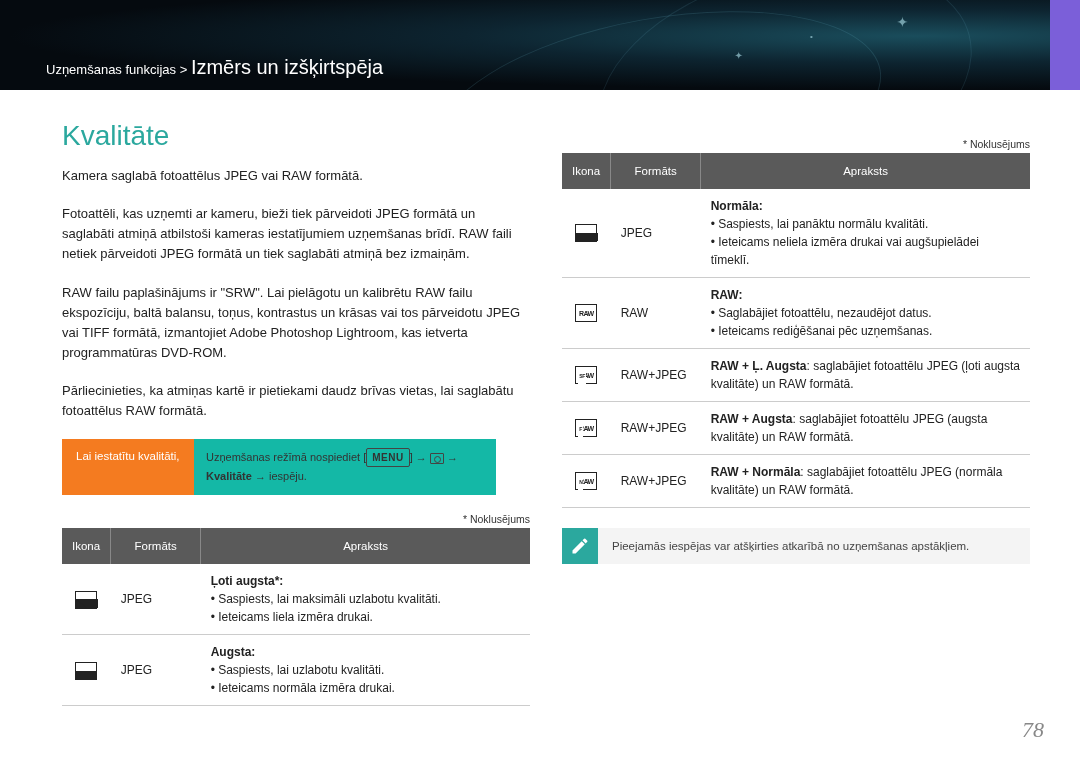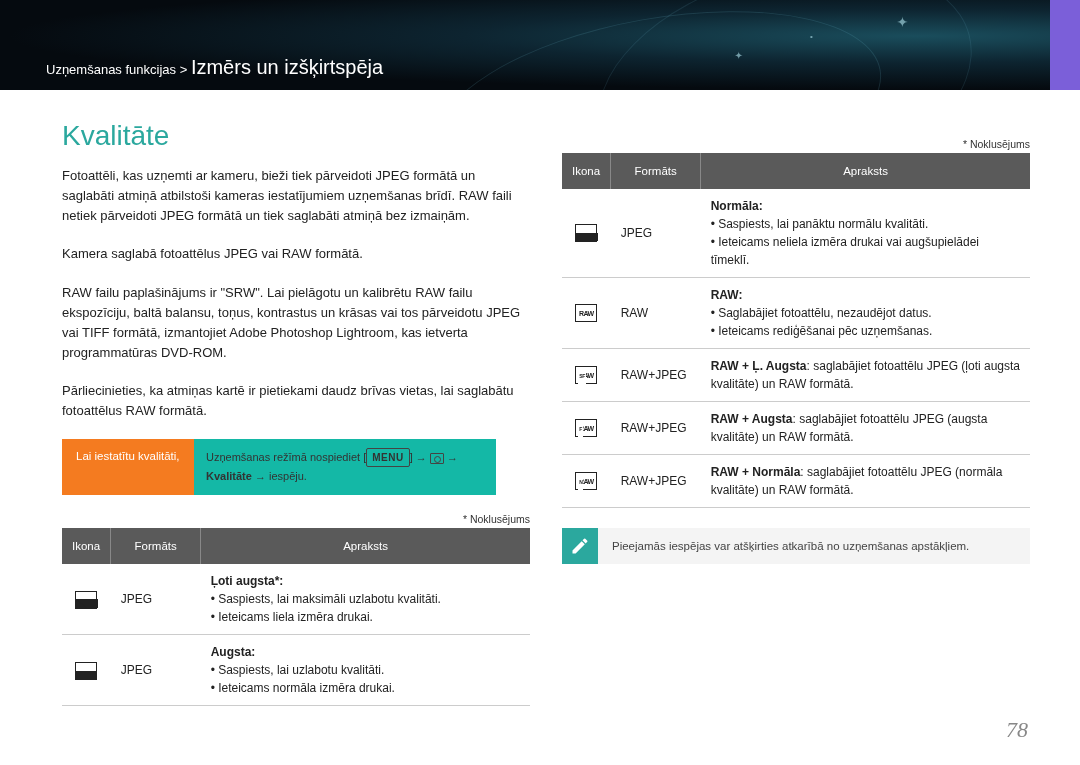--- a/index.html
+++ b/index.html
@@ -49,41 +49,41 @@
   
   .desc strong { font-weight: bold; }
   .desc ul { list-style: none; padding-left: 0; }
   .desc li::before { content: "• "; }
   
   .tip-box { margin-top: 20px; background: #f4f4f4; display: flex; align-items: center; font-size: 11.5px; }
   .tip-icon { width: 36px; height: 36px; background: #2ba89e; display: flex; align-items: center; justify-content: center; flex-shrink: 0; }
   .tip-icon svg { width: 20px; height: 20px; fill: #fff; }
   .tip-text { padding: 10px 14px; color: #444; }
   
-  .page-num { position: absolute; right: 52px; bottom: 22px; font-size: 22px; font-style: italic; color: #888; font-family: Georgia, serif; }
+  .page-num { position: absolute; right: 36px; bottom: 22px; font-size: 22px; font-style: italic; color: #888; font-family: Georgia, serif; }
 </style>
 </head>
 <body>
 
 <div class="header-banner">
   <span class="sparkle s1">✦</span>
   <span class="sparkle s2">•</span>
   <span class="sparkle s3">✦</span>
   <div class="side-tab"></div>
   <div class="breadcrumb">
     <span>Uzņemšanas funkcijas &gt; </span><span class="bc-main">Izmērs un izšķirtspēja</span>
   </div>
 </div>
 
 <div class="content">
 
   <div class="col">
     <div class="section-title">Kvalitāte</div>
+    <p class="para">Kamera saglabā fotoattēlus JPEG vai RAW formātā.</p>
     <p class="para">Fotoattēli, kas uzņemti ar kameru, bieži tiek pārveidoti JPEG formātā un saglabāti atmiņā atbilstoši kameras iestatījumiem uzņemšanas brīdī. RAW faili netiek pārveidoti JPEG formātā un tiek saglabāti atmiņā bez izmaiņām.</p>
-    <p class="para">Kamera saglabā fotoattēlus JPEG vai RAW formātā.</p>
     <p class="para">RAW failu paplašinājums ir "SRW". Lai pielāgotu un kalibrētu RAW failu ekspozīciju, baltā balansu, toņus, kontrastus un krāsas vai tos pārveidotu JPEG vai TIFF formātā, izmantojiet Adobe Photoshop Lightroom, kas ietverta programmatūras DVD-ROM.</p>
     <p class="para">Pārliecinieties, ka atmiņas kartē ir pietiekami daudz brīvas vietas, lai saglabātu fotoattēlus RAW formātā.</p>
 
     <table class="action-box">
       <tbody>
           <tr>
         <td class="orange">Lai iestatītu kvalitāti,</td>
         <td class="grey">
           <span>Uzņemšanas režīmā nospiediet </span>[<span class="menu-label">MENU</span>] → <span class="cam-icon"></span> → <strong>Kvalitāte</strong><span> → iespēju.</span>
         </td>

